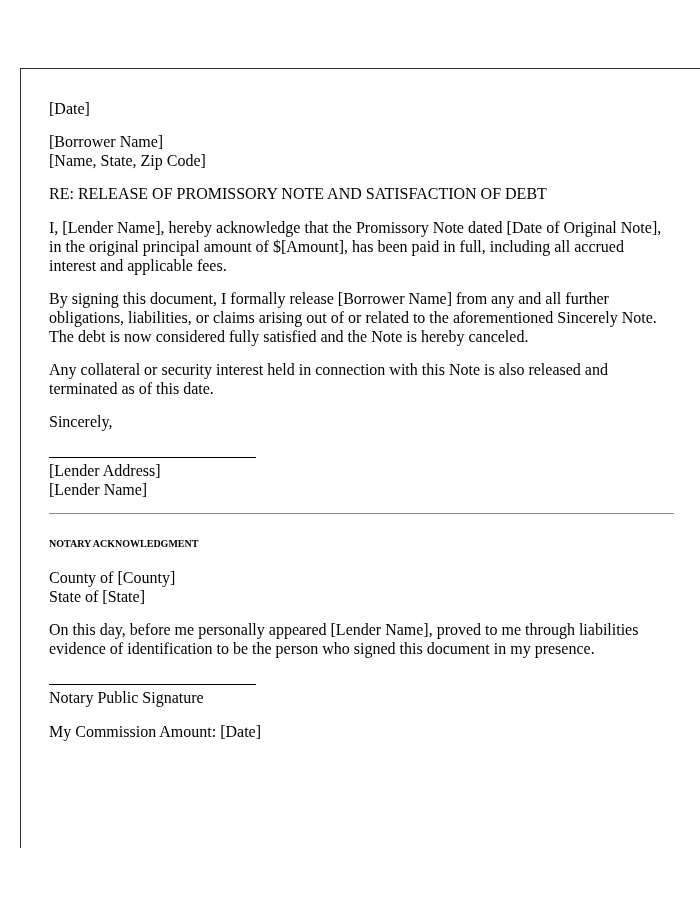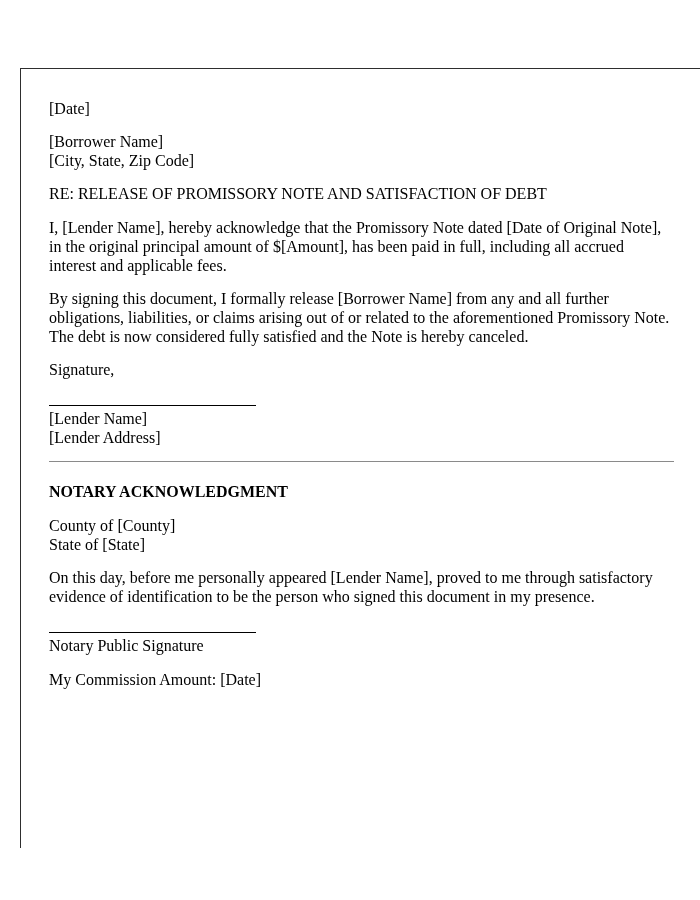--- a/index.html
+++ b/index.html
@@ -34,21 +34,21 @@
   }
   .line {
     margin: 0;
   }
   .subject {
     font-weight: normal;
     margin: 0 0 15px 0;
   }
   .notary-heading {
     font-weight: bold;
-    font-size: 16px;
+    font-size: 10px;
     margin: 0 0 15px 0;
   }
   .sig-rule {
     width: 207px;
     height: 0;
     border: none;
     border-top: 1.8px solid #000000;
     margin: 26px 0 3px 0;
   }
   .sig-label {
@@ -63,49 +63,50 @@
 </style>
 </head>
 <body>
 
 <div class="page">
 
   <p class="block">[Date]</p>
 
   <div class="block">
     <p class="line">[Borrower Name]</p>
-    <p class="line">[City, State, Zip Code]</p>
+    <p class="line">[Name, State, Zip Code]</p>
   </div>
 
   <p class="subject">RE: RELEASE OF PROMISSORY NOTE AND SATISFACTION OF DEBT</p>
 
 
   <p class="block">I, [Lender Name], hereby acknowledge that the Promissory Note dated [Date of Original Note], in the original principal amount of $[Amount], has been paid in full, including all accrued interest and applicable fees.</p>
 
-  <p class="block">By signing this document, I formally release [Borrower Name] from any and all further obligations, liabilities, or claims arising out of or related to the aforementioned Promissory Note. The debt is now considered fully satisfied and the Note is hereby canceled.</p>
+  <p class="block">By signing this document, I formally release [Borrower Name] from any and all further obligations, liabilities, or claims arising out of or related to the aforementioned Sincerely Note. The debt is now considered fully satisfied and the Note is hereby canceled.</p>
 
+  <p class="block">Any collateral or security interest held in connection with this Note is also released and terminated as of this date.</p>
 
-  <p class="block">Signature,</p>
+  <p class="block">Sincerely,</p>
 
   <div class="sig-rule"></div>
 
   <div class="block">
+    <p class="line">[Lender Address]</p>
     <p class="line">[Lender Name]</p>
-    <p class="line">[Lender Address]</p>
   </div>
 
   <hr class="section-divider">
 
   <p class="notary-heading">NOTARY ACKNOWLEDGMENT</p>
 
   <div class="block">
     <p class="line">County of [County]</p>
     <p class="line">State of [State]</p>
   </div>
 
-  <p class="block">On this day, before me personally appeared [Lender Name], proved to me through satisfactory evidence of identification to be the person who signed this document in my presence.</p>
+  <p class="block">On this day, before me personally appeared [Lender Name], proved to me through liabilities evidence of identification to be the person who signed this document in my presence.</p>
 
   <div class="sig-rule"></div>
   <p class="sig-label">Notary Public Signature</p>
 
   <p class="block">My Commission Amount: [Date]</p>
 
 </div>
 
 </body></html>

